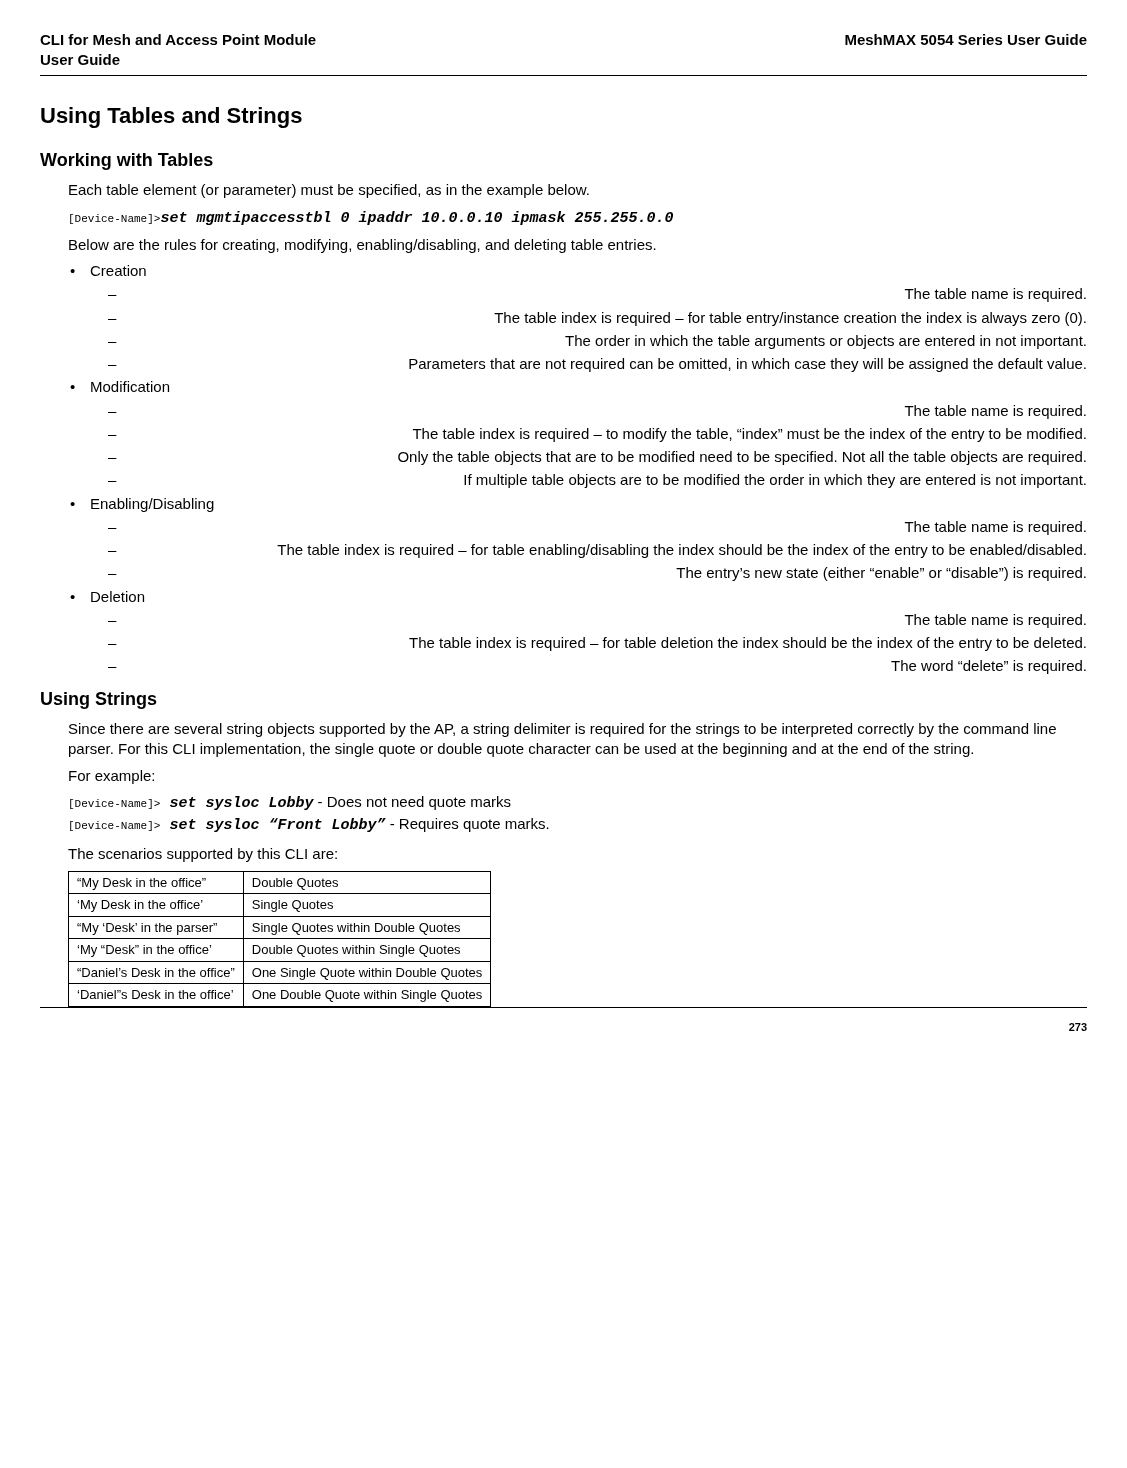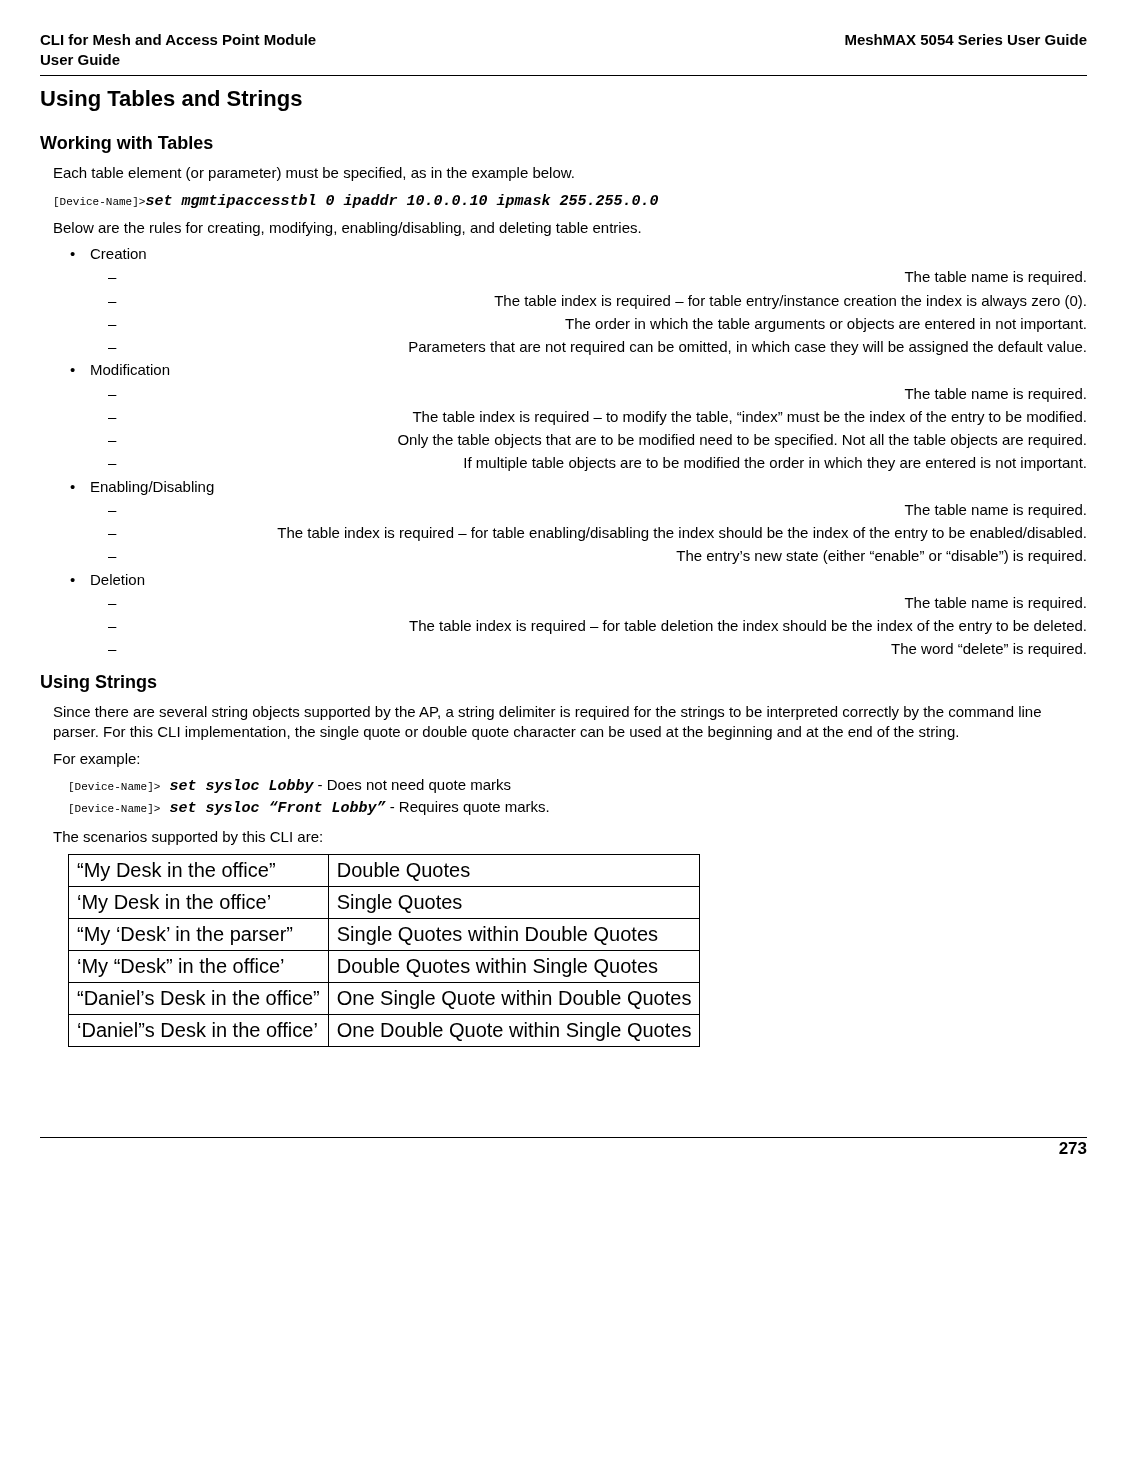--- a/index.html
+++ b/index.html
@@ -11,35 +11,35 @@
     width: 1047px;
     line-height: 1.35;
   }
   .header {
     display: flex;
     justify-content: space-between;
     font-weight: bold;
     font-size: 15px;
     padding-bottom: 4px;
     border-bottom: 1.5px solid #000;
-    margin-bottom: 8px;
+    margin-bottom: 25px;
   }
   .header .left { white-space: pre-line; }
   h1 {
     font-size: 22px;
     font-weight: bold;
     margin: 0 0 18px 0;
   }
   h2 {
     font-size: 18px;
     font-weight: bold;
     margin: 10px 0 8px 0;
   }
   .body-block {
-    margin-left: 13px;
+    margin-left: 28px;
     margin-bottom: 6px;
   }
   .mono {
     font-family: Liberation Mono, monospace;
     font-size: 11px;
   }
   .mono-bold {
     font-family: "Courier New", Courier, monospace;
     font-weight: bold;
     font-size: 15px;
@@ -78,30 +78,29 @@
     left: 0;
     top: 0;
   }
   table.string-table {
     border-collapse: collapse;
     margin: 6px 0 0 28px;
   }
   table.string-table td {
     border: 1px solid #000;
     padding: 2px 8px;
-    font-size: 20px;
+    font-size: 13px;
     margin-left: 32px;
   }
   .footer {
     border-top: 1.5px solid #000;
-    margin-top: 90px;
     text-align: right;
     font-weight: bold;
-    font-size: 17px;
-    padding-top: 0;
+    font-size: 11px;
+    padding-top: 12px;
   }
   .example-line { margin-left: 28px; }
 </style>
 </head>
 <body>
 
 <div class="header">
   <div class="left">CLI for Mesh and Access Point Module
  User Guide</div>
   <div>MeshMAX 5054 Series User Guide</div>

